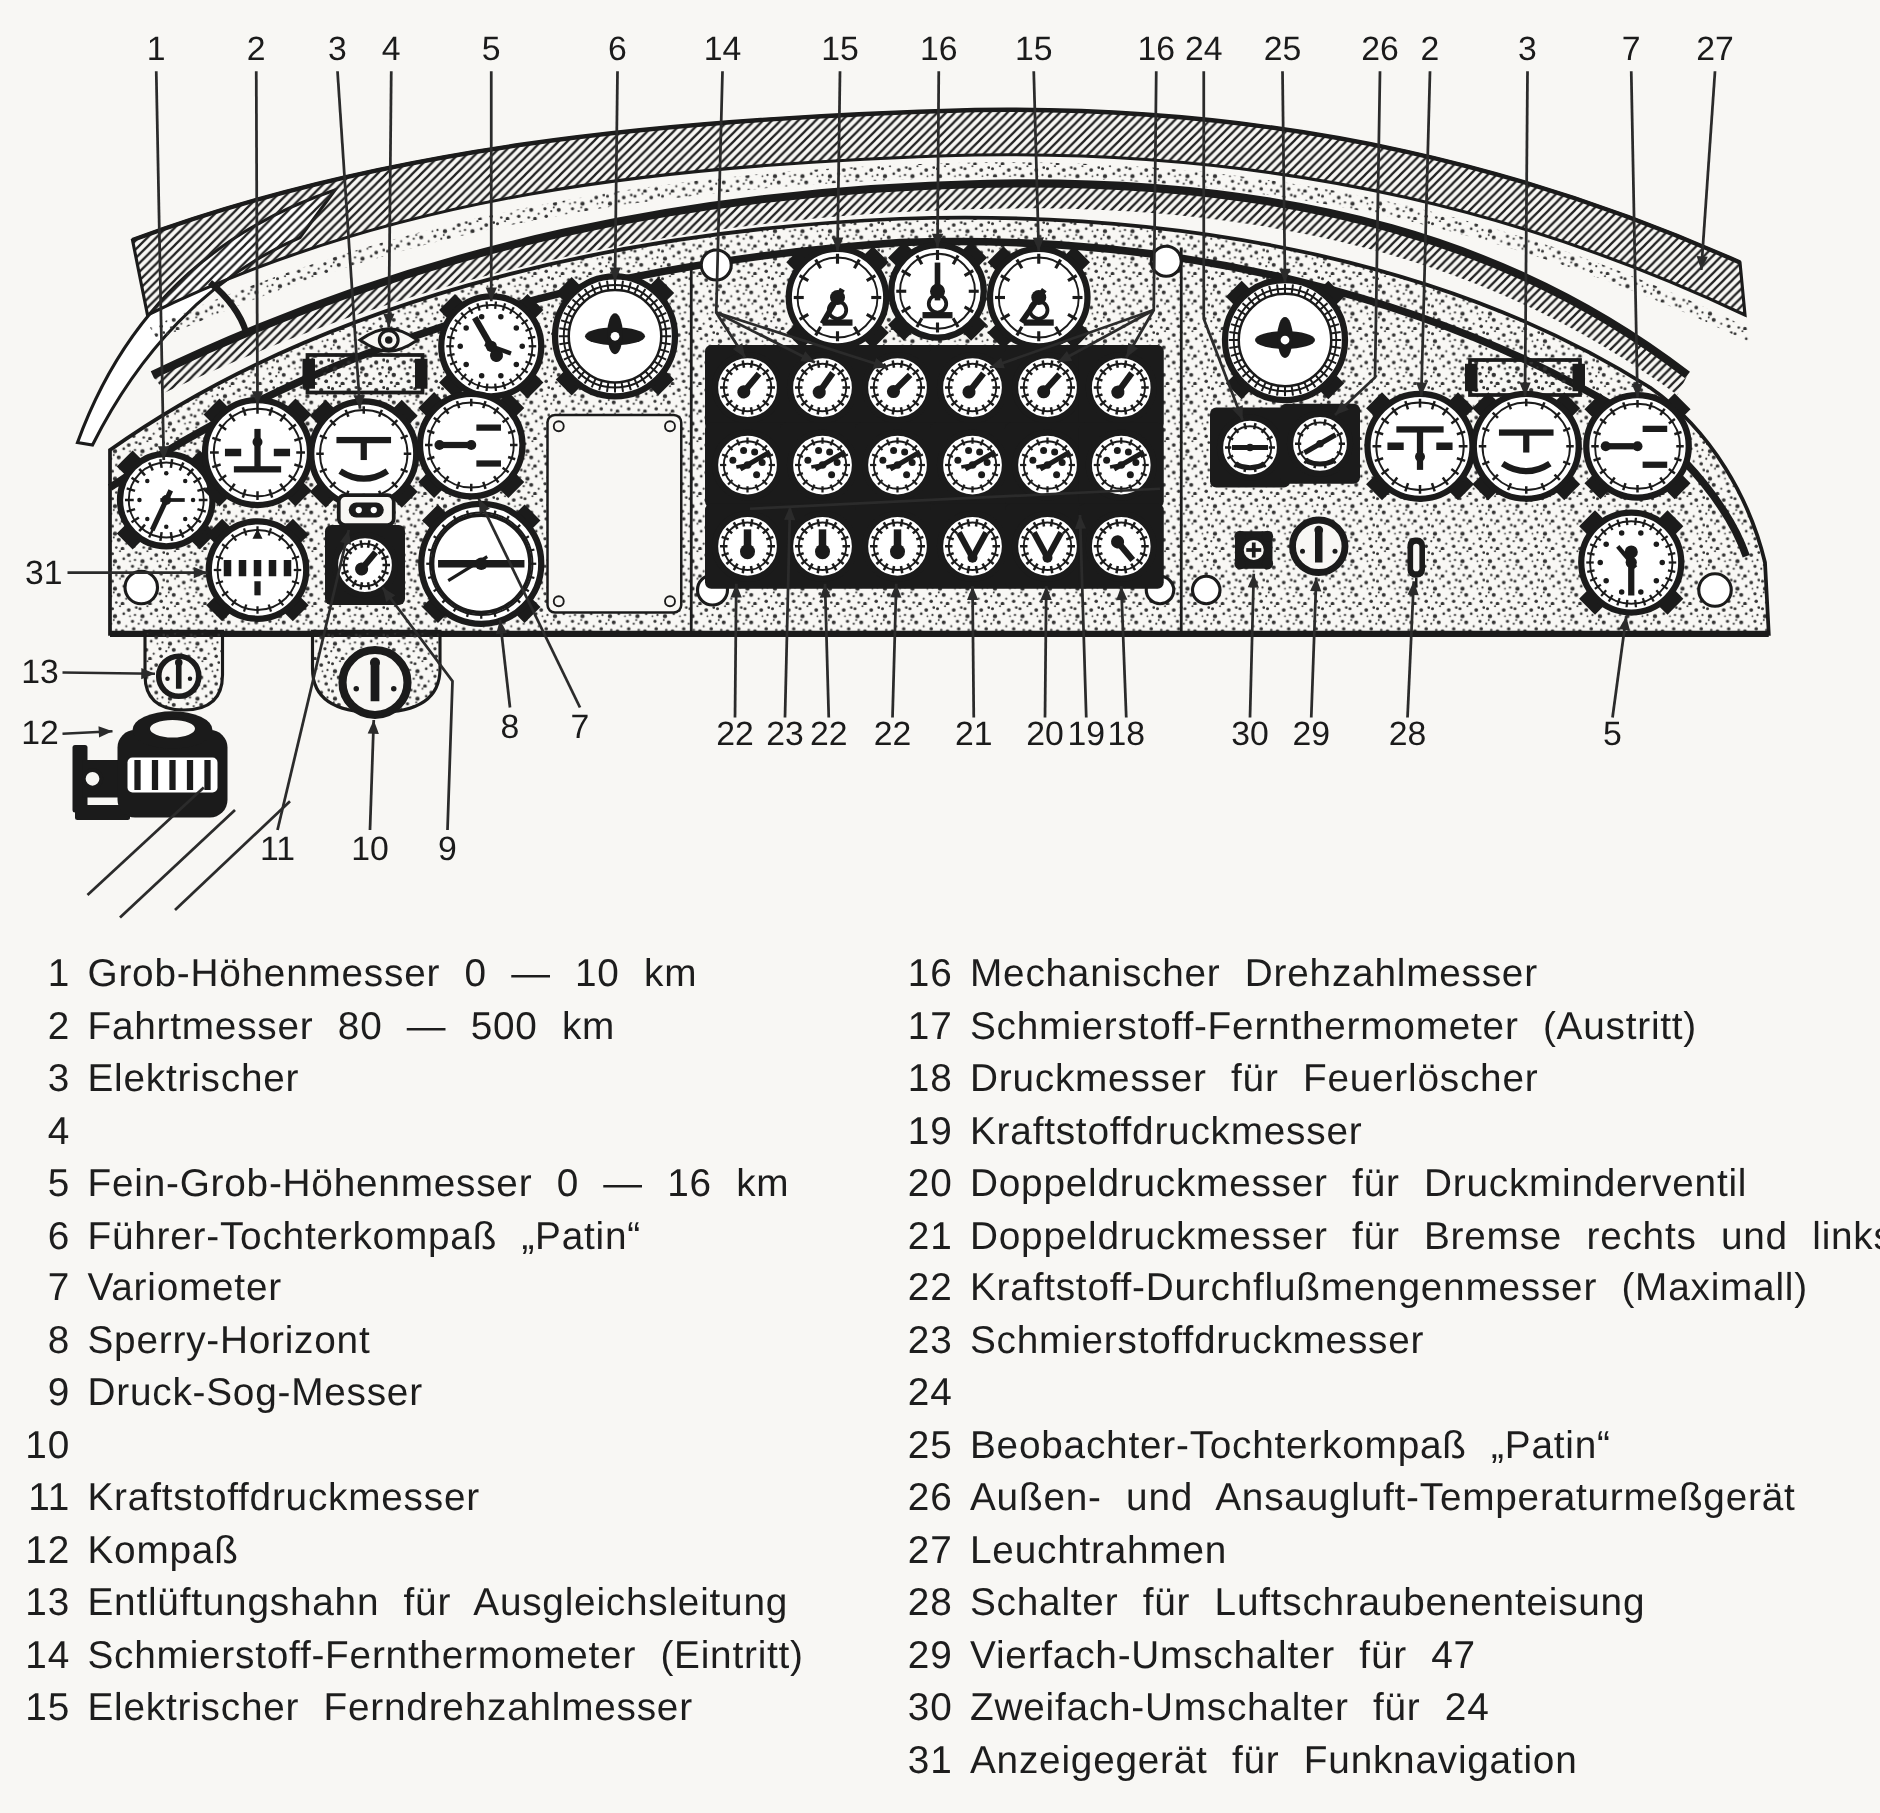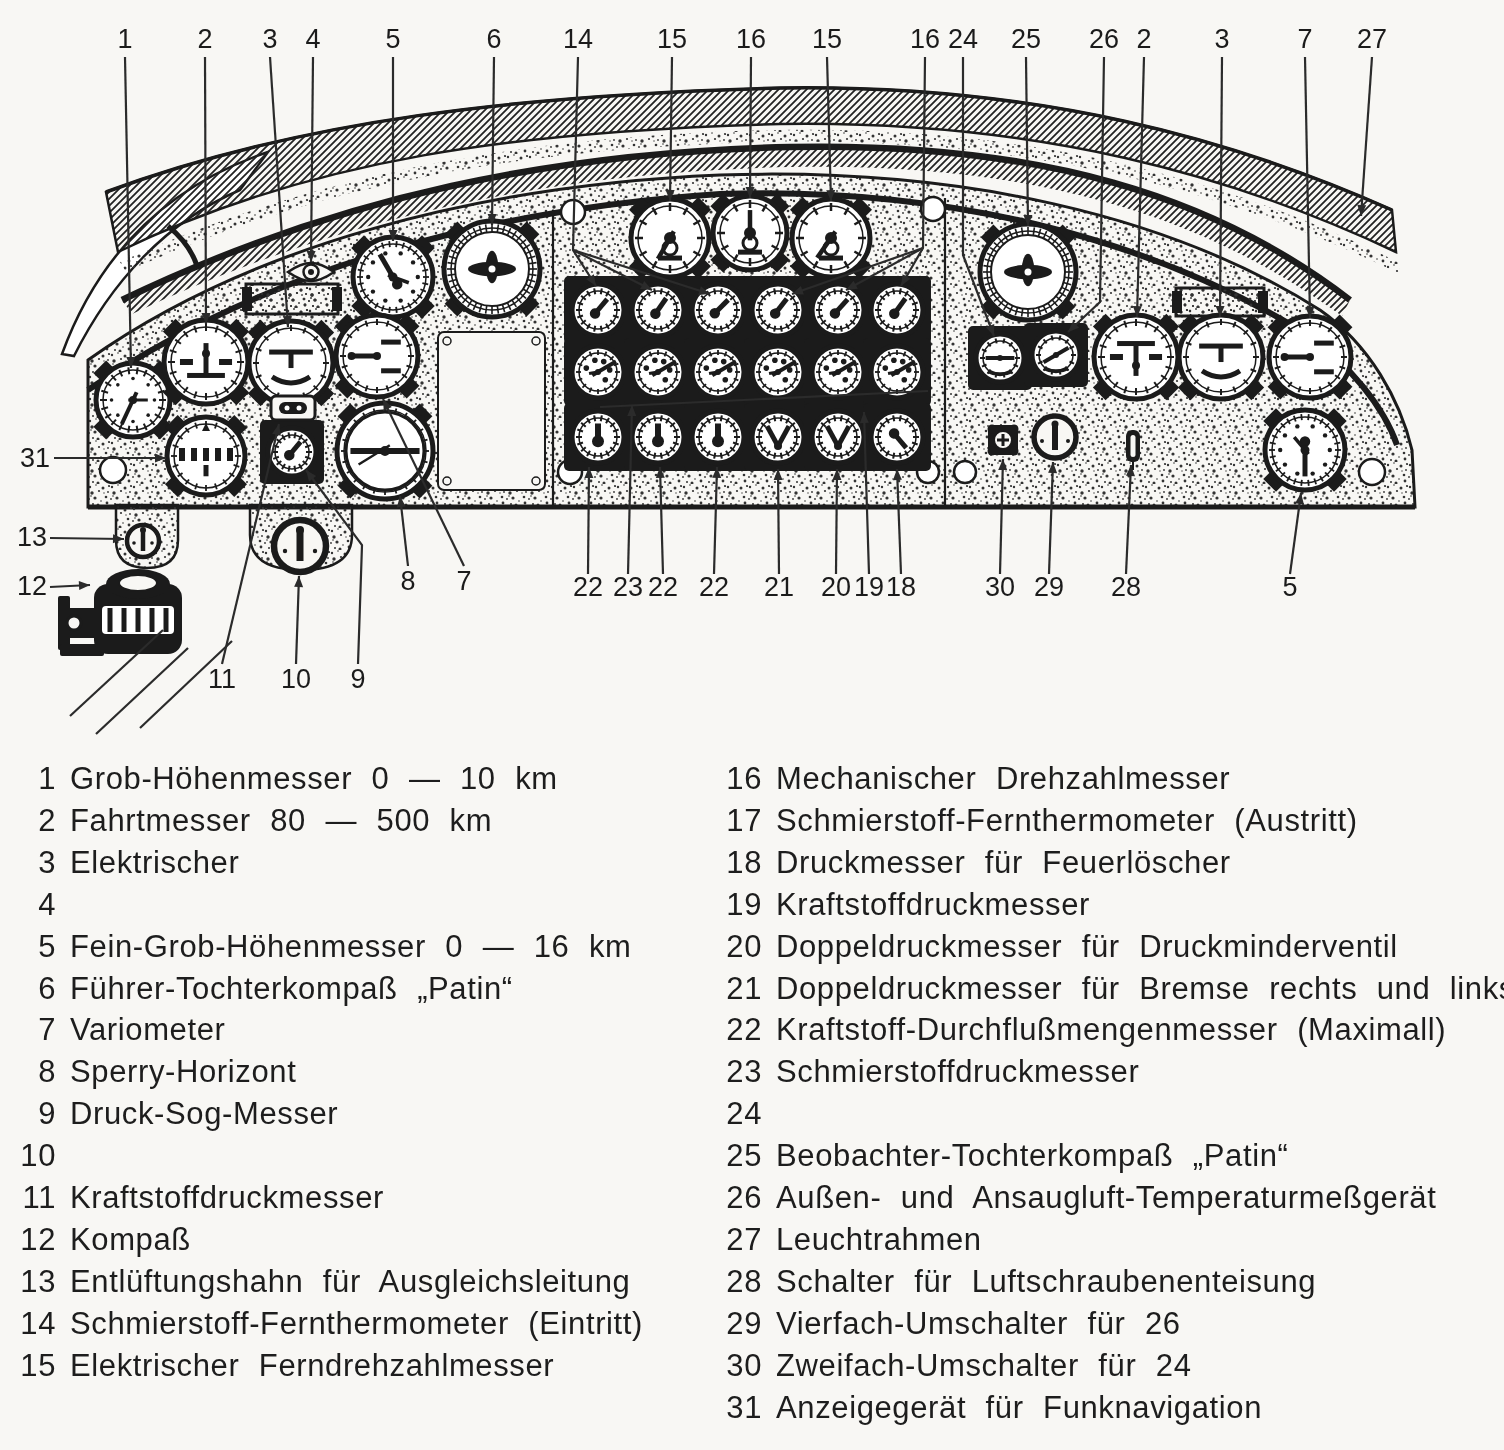--- a/index.html
+++ b/index.html
@@ -1580,21 +1580,21 @@
       <div class="legend-row">
         <span class="legend-num">27</span>
         <span class="legend-text">Leuchtrahmen</span>
       </div>
       <div class="legend-row">
         <span class="legend-num">28</span>
         <span class="legend-text">Schalter für Luftschraubenenteisung</span>
       </div>
       <div class="legend-row">
         <span class="legend-num">29</span>
-        <span class="legend-text">Vierfach-Umschalter für 26</span>
+        <span class="legend-text">Vierfach-Umschalter für 47</span>
       </div>
       <div class="legend-row">
         <span class="legend-num">30</span>
         <span class="legend-text">Zweifach-Umschalter für 24</span>
       </div>
       <div class="legend-row">
         <span class="legend-num">31</span>
         <span class="legend-text">Anzeigegerät für Funknavigation</span>
       </div>
     </div>

